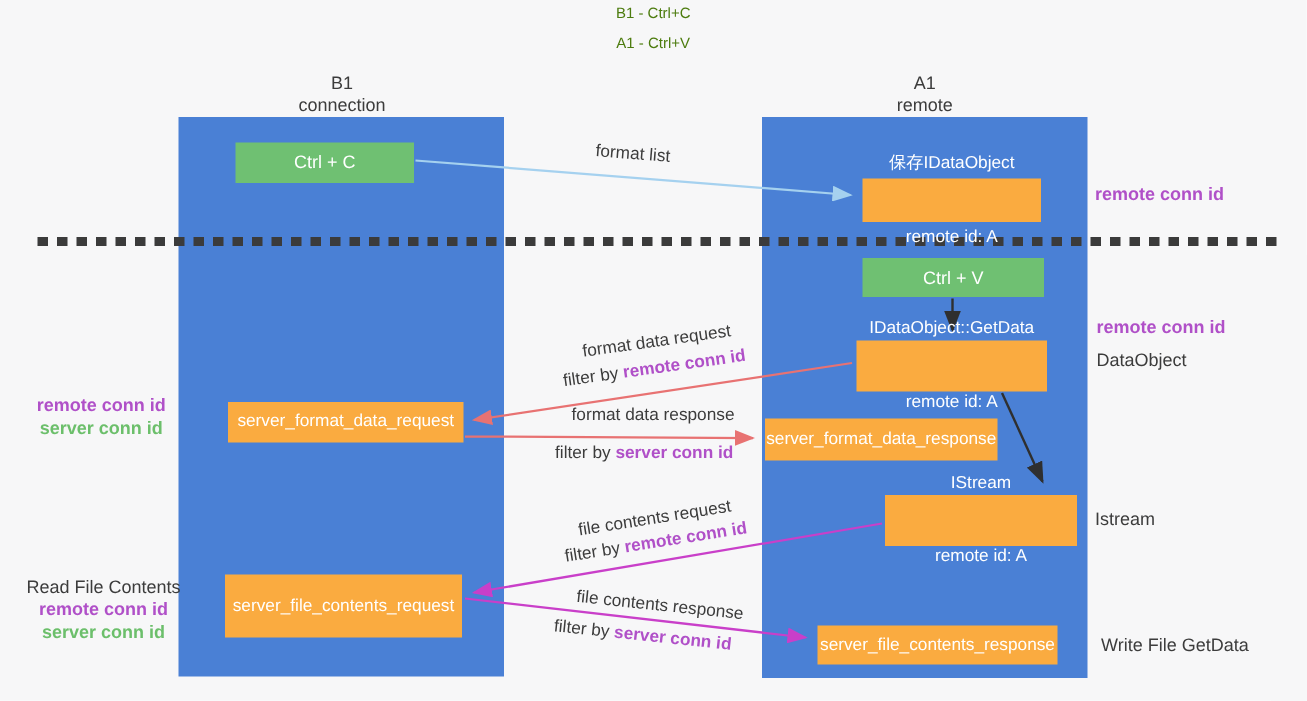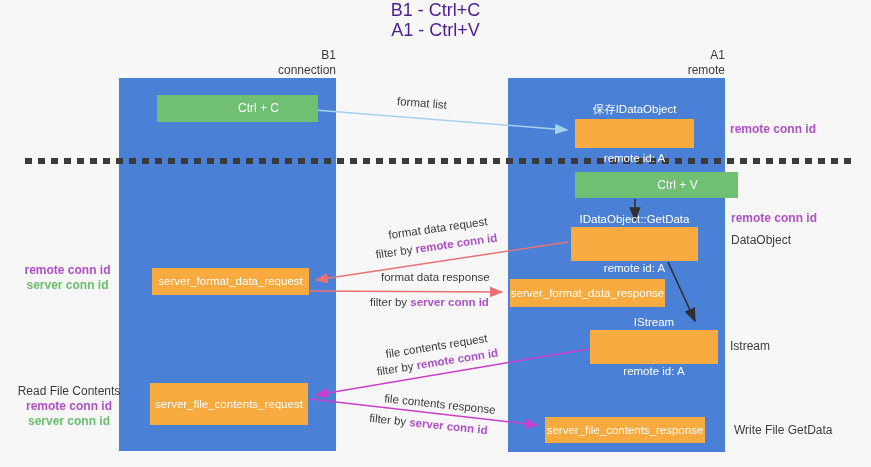--- a/index.html
+++ b/index.html
@@ -2,26 +2,26 @@
 <html><head>
 <meta charset="utf-8">
 <style>
   html,body{margin:0;padding:0;}
   .canvas{
     position:relative;width:871px;height:467px;background:#f7f7f8;overflow:hidden;
     font-family:"Liberation Sans",sans-serif;color:#3c3c3c;
   }
   .abs{position:absolute;}
   .nowrap{white-space:nowrap;}
-  .title{left:0;top:7;width:100%;text-align:center;font-size:18px;line-height:20px;color:#4c1d95;}
-  .col-header{text-align:right;font-size:12px;line-height:15px;color:#3c3c3c;}
+  .title{left:0;top:7;width:100%;text-align:center;font-size:10px;line-height:20px;color:#4d7c0f;}
+  .col-header{text-align:center;font-size:12px;line-height:15px;color:#3c3c3c;}
   .lifeline{background:#4a80d5;}
   .node{display:flex;flex-direction:column;align-items:center;justify-content:center;
         color:#fff;text-align:center;line-height:13px;}
-  .node-green{background:#6fc072;font-size:12px;padding-left:42px;}
+  .node-green{background:#6fc072;font-size:12px;}
   .node-orange{background:#faab40;font-size:11.5px;gap:36px;}
   .edge-label{font-size:11.5px;color:#3c3c3c;transform-origin:center;}
   .purple{color:#b050c8;font-weight:bold;}
   .greentxt{color:#6cbf6b;font-weight:bold;}
   .side-label{font-size:12px;}
   .side-group{text-align:center;font-size:12px;line-height:15px;}
   svg{position:absolute;left:0;top:0;pointer-events:none;}
 </style>
 </head>
 <body>

